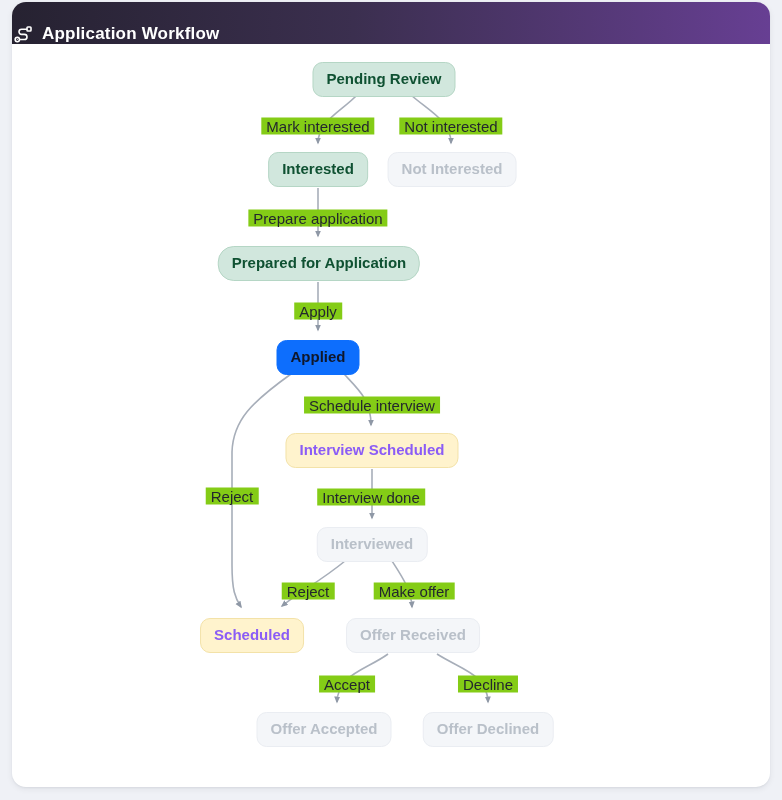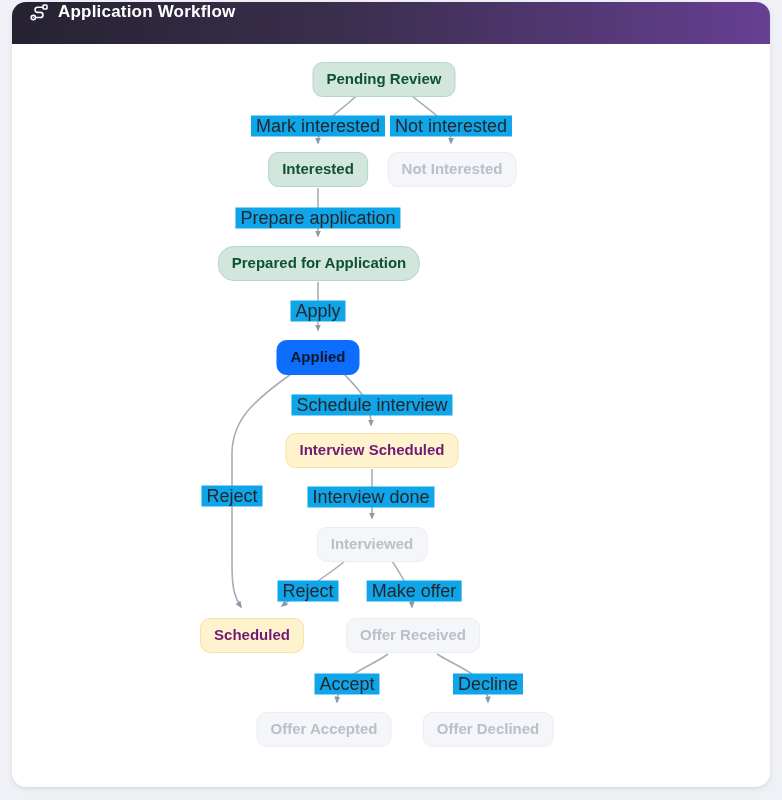--- a/index.html
+++ b/index.html
@@ -13,43 +13,43 @@
     position: absolute; left: 12px; top: 2px;
     width: 758px; height: 785px;
     background: #ffffff;
     border-radius: 14px;
     box-shadow: 0 1px 2px rgba(16,24,40,.05), 0 2px 6px rgba(16,24,40,.07);
   }
   .header {
     height: 42px;
     border-radius: 14px 14px 0 0;
     background: linear-gradient(90deg, #262231 0%, #3b2f4f 45%, #673f93 100%);
-    display: flex; align-items: flex-start; gap: 9px;
-    padding: 0 17px;
+    display: flex; align-items: flex-end; gap: 9px;
+    padding: 0 1px;
   }
   .header-title {
     color: #ffffff; font-weight: 700; font-size: 17px; letter-spacing: .2px;
   }
   .route-icon { width: 20px; height: 20px; display: block; }
   .stage { position: absolute; inset: 0; width: 782px; height: 800px; }
   .edges { position: absolute; left: 0; top: 0; }
   .node {
     position: absolute; transform: translateX(-50%);
     font-weight: 700; font-size: 15px; line-height: 1.25;
     padding: 7px 13px; border-radius: 10px; white-space: nowrap;
     box-sizing: border-box;
   }
   .state-done    { background: #d1e7dd; border: 1px solid #b5d6c5; color: #0f5132; }
   .state-current { background: #0d6efd; border: 1px solid #0d6efd; color: #0f172a; }
-  .state-avail   { background: #fff3cd; border: 1px solid #f3e2a8; color: #701a75; }
+  .state-avail   { background: #fff3cd; border: 1px solid #f3e2a8; color: #8b5cf6; }
   .state-off     { background: #f4f6f9; border: 1px solid #eaedf2; color: #b9c0c9; }
   .edge-label {
     position: absolute; transform: translate(-50%, -50%);
-    background: #0ea5e9; padding: 0 5px;
-    font-size: 18px; color: #23272d; white-space: nowrap;
+    background: #84cc16; padding: 0 5px;
+    font-size: 15px; color: #23272d; white-space: nowrap;
   }
 </style>
 </head>
 <body>
 
 <div class="card">
   <div class="header">
     <svg class="route-icon" viewBox="0 0 24 24" fill="none" stroke="#ffffff" stroke-width="1.9" stroke-linecap="round" stroke-linejoin="round">
       <circle cx="5.2" cy="18.6" r="2.6"></circle>
       <circle cx="5.2" cy="18.6" r="0.7" fill="#ffffff" stroke="none"></circle>

